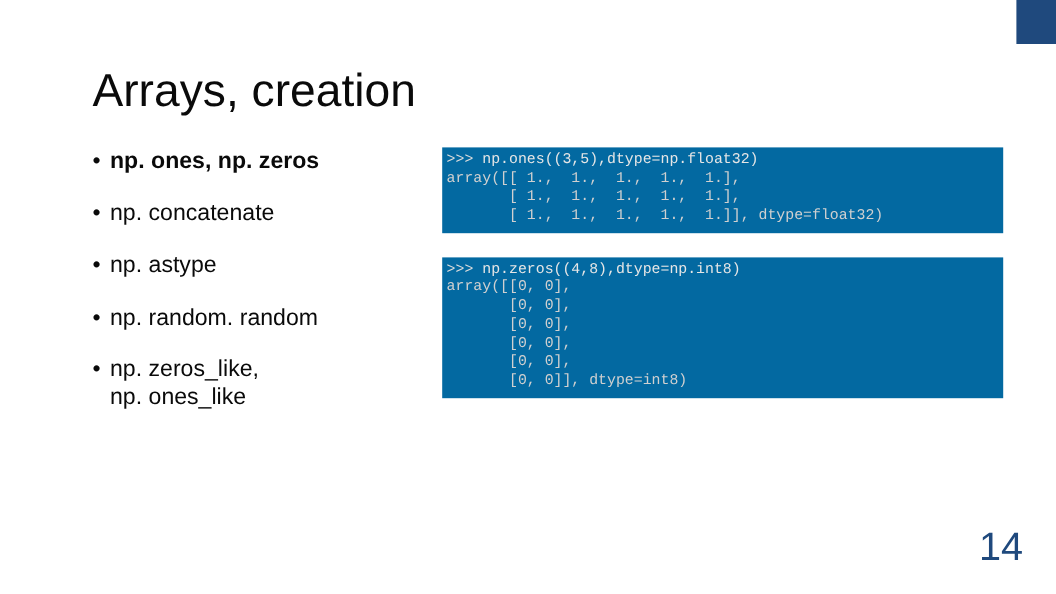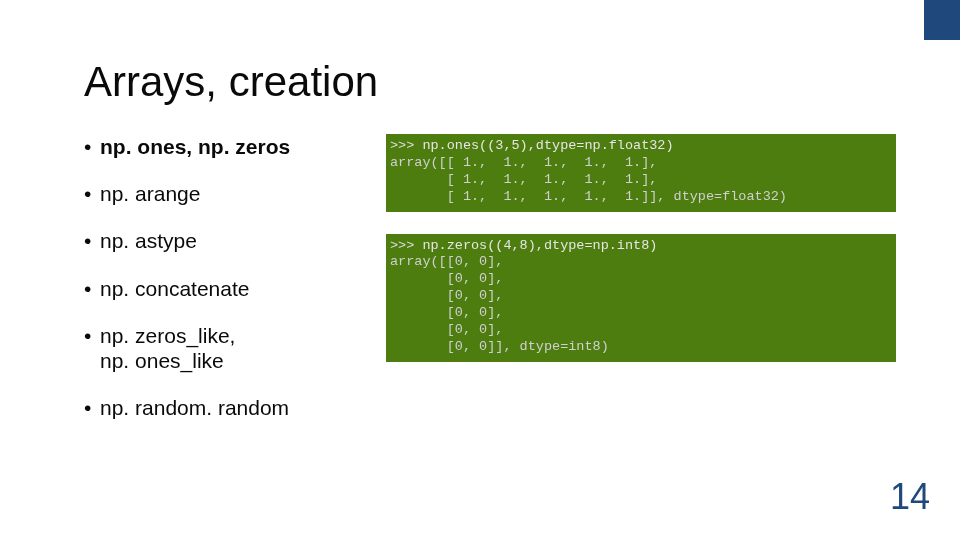--- a/index.html
+++ b/index.html
@@ -24,21 +24,21 @@
     padding: 58px 40px 0 84px;
   }
   .title {
     font-size: 42px;
     font-weight: 400;
     color: #0a0a0a;
     margin-bottom: 28px;
   }
   .columns {
     display: flex;
-    gap: 2px;
+    gap: 18px;
   }
   .bullets {
     width: 300px;
     font-size: 21px;
     line-height: 1.2;
     color: #0a0a0a;
   }
   .bullets li {
     list-style: none;
     position: relative;
@@ -53,21 +53,21 @@
   }
   .bold { font-weight: 700; }
   .sub { display: block; padding-left: 0; }
   .code-area {
     flex: 0 0 510px;
     display: flex;
     flex-direction: column;
     gap: 22px;
   }
   .console {
-    background: #4d7c0f;
+    background: #0369a1;
     color: #cfd2d3;
     font-family: Consolas, "Courier New", monospace;
     font-size: 13.5px;
     line-height: 1.25;
     padding: 4px 6px 6px 4px;
     white-space: pre;
   }
   .console .prompt { color: #dcdcdc; }
   .console .cmd { color: #e6e6e6; }
   .console .out { color: #d0d0d0; }
@@ -87,34 +87,31 @@
 
 <div class="slide">
   <h1 class="title">Arrays, creation</h1>
 
   <div class="columns">
     <ul class="bullets">
       <li>
         <span class="bold">np. ones, np. zeros</span>
       </li>
       <li>
-        <span>np. arange</span>
+        <span>np. concatenate</span>
       </li>
       <li>
         <span>np. astype</span>
       </li>
       <li>
-        <span>np. concatenate</span>
+        <span>np. random. random</span>
       </li>
       <li>
         <span>np. zeros_like,</span>
         <span class="sub">np. ones_like</span>
-      </li>
-      <li>
-        <span>np. random. random</span>
       </li>
     </ul>
 
     <div class="code-area">
       <div class="console"><span class="prompt">&gt;&gt;&gt; </span><span class="cmd">np.ones((3,5),dtype=np.float32)</span>
 <span class="out">array([[ 1.,  1.,  1.,  1.,  1.],
        [ 1.,  1.,  1.,  1.,  1.],
        [ 1.,  1.,  1.,  1.,  1.]], dtype=float32)</span></div>
 
       <div class="console"><span class="prompt">&gt;&gt;&gt; </span><span class="cmd">np.zeros((4,8),dtype=np.int8)</span>

